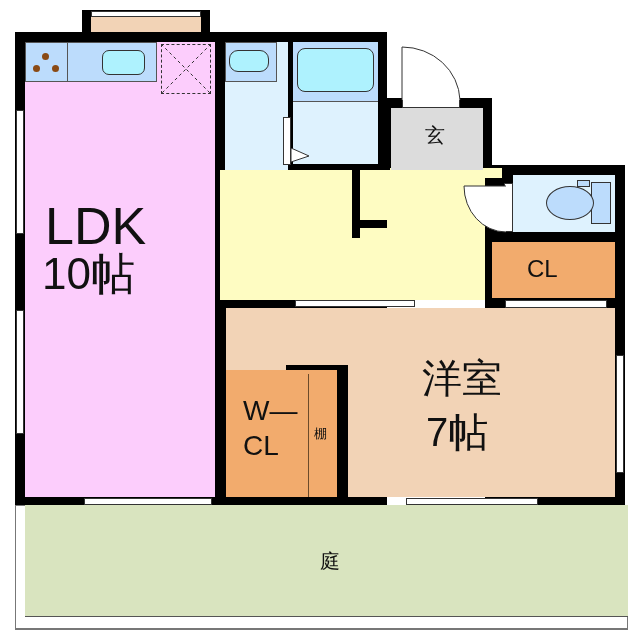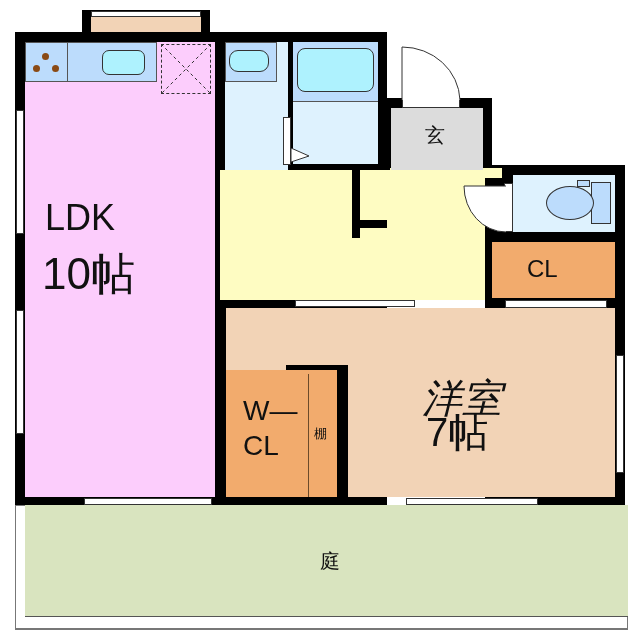--- a/index.html
+++ b/index.html
@@ -26,21 +26,21 @@
 <div class="abs" style="left:67px;top:42px;width:1px;height:40px;background:#555;"></div>
 <div class="abs" style="left:42px;top:53px;width:7px;height:7px;border-radius:50%;background:#8a4a14;"></div>
 <div class="abs" style="left:33px;top:65px;width:7px;height:7px;border-radius:50%;background:#8a4a14;"></div>
 <div class="abs" style="left:52px;top:65px;width:7px;height:7px;border-radius:50%;background:#8a4a14;"></div>
 <div class="abs" style="left:102px;top:50px;width:43px;height:25px;border-radius:7px;background:#aef2fe;border:1px solid #333;"></div>
 <div class="dash" style="left:161px;top:44px;width:50px;height:50px;"></div>
 <svg class="abs" style="left:161px;top:44px;" width="50" height="50">
     <line x1="0" y1="0" x2="50" y2="50" stroke="#333" stroke-dasharray="3,3"></line>
     <line x1="50" y1="0" x2="0" y2="50" stroke="#333" stroke-dasharray="3,3"></line>
   </svg>
-<div class="lbl" style="left:45px;top:200px;font-size:36px;">LDK</div>
+<div class="lbl" style="left:45px;top:200px;font-size:52px;">LDK</div>
 <div class="lbl" style="left:42px;top:252px;font-size:44px;">10帖</div>
 <div class="win" style="left:16px;top:110px;width:8px;height:124px;"></div>
 <div class="win" style="left:16px;top:310px;width:8px;height:124px;"></div>
 <div class="win" style="left:84px;top:498px;width:128px;height:7px;"></div>
 
 <div class="abs" style="left:225px;top:42px;width:63px;height:190px;background:#def2fe;"></div>
 <div class="abs" style="left:225px;top:175px;width:128px;height:57px;background:#def2fe;"></div>
 <div class="abs" style="left:225px;top:42px;width:52px;height:40px;background:#bcdcfc;border:1px solid #555;"></div>
 <div class="abs" style="left:229px;top:50px;width:40px;height:22px;border-radius:9px;background:#aef2fe;border:1px solid #333;"></div>
 <div class="dash" style="left:287px;top:180px;width:52px;height:44px;"></div>
@@ -87,21 +87,21 @@
 <div class="win" style="left:505px;top:300px;width:102px;height:8px;"></div>
 <svg class="abs" style="left:505px;top:306px;" width="102" height="22">
     <polygon points="2,2 14,2 8,18" fill="#fff" stroke="#333"></polygon>
     <polygon points="88,2 100,2 94,18" fill="#fff" stroke="#333"></polygon>
   </svg>
 
 <div class="abs" style="left:226px;top:308px;width:389px;height:189px;background:#f2d3b6;"></div>
 <div class="win" style="left:295px;top:300px;width:120px;height:7px;"></div>
 <div class="win" style="left:616px;top:355px;width:8px;height:118px;"></div>
 <div class="win" style="left:406px;top:498px;width:132px;height:7px;"></div>
-<div class="lbl" style="left:422px;top:378px;font-size:40px;font-style:italic;">洋室</div>
+<div class="lbl" style="left:422px;top:358px;font-size:40px;">洋室</div>
 <div class="lbl" style="left:426px;top:412px;font-size:40px;">7帖</div>
 
 <div class="abs wall" style="left:286px;top:365px;width:62px;height:9px;"></div>
 <div class="abs wall" style="left:337px;top:365px;width:11px;height:135px;"></div>
 <div class="abs" style="left:226px;top:370px;width:111px;height:127px;background:#f2ab6d;"></div>
 <div class="abs" style="left:308px;top:374px;width:1px;height:123px;background:#6b4a2a;"></div>
 <div class="lbl" style="left:243px;top:397px;font-size:28px;">W—</div>
 <div class="lbl" style="left:243px;top:432px;font-size:28px;">CL</div>
 <div class="lbl" style="left:314px;top:427px;font-size:13px;">棚</div>
 

